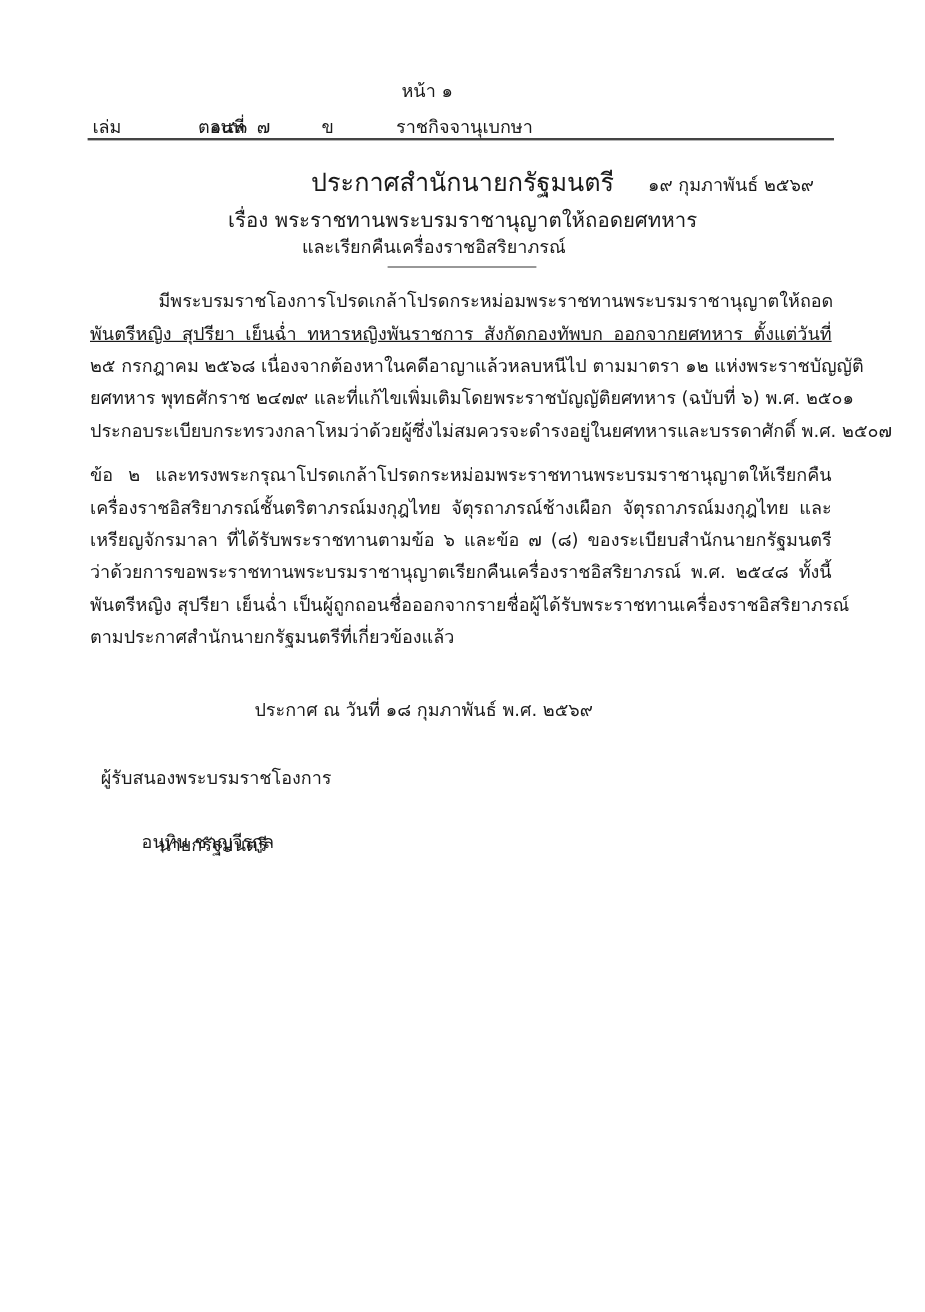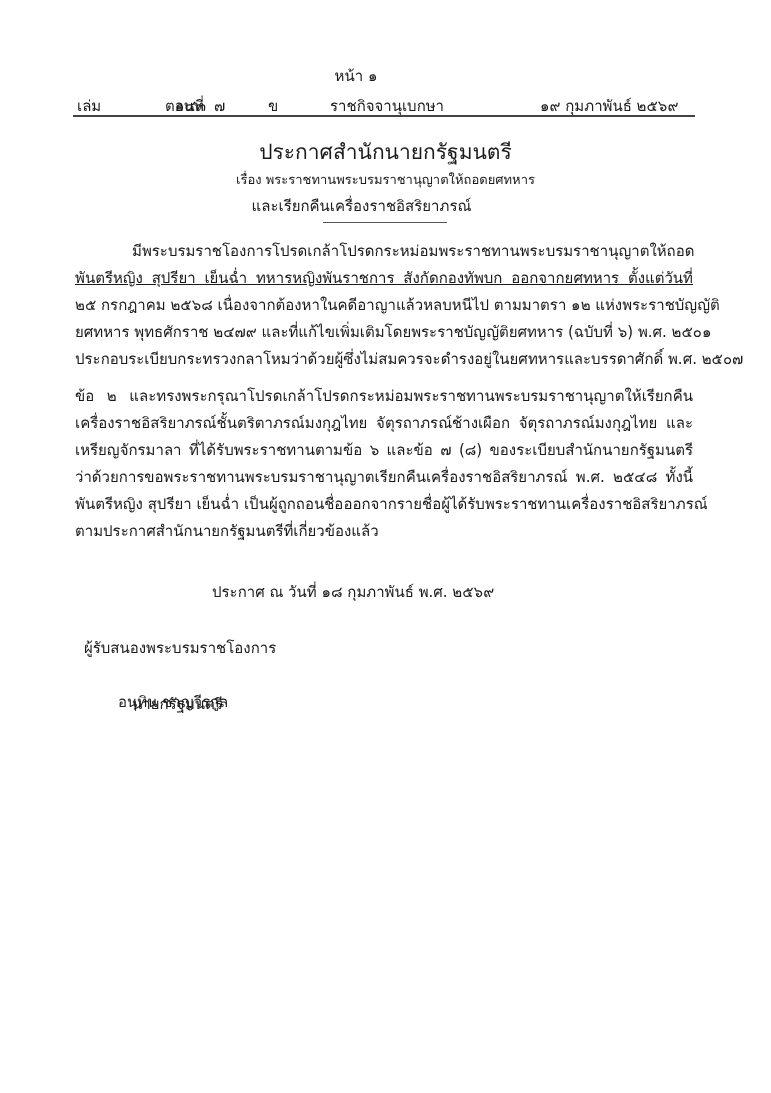--- a/index.html
+++ b/index.html
@@ -3,21 +3,21 @@
 <meta charset="utf-8">
 <style>
   html, body { margin:0; padding:0; background:#ffffff; }
   body { width:771px; height:1093px; position:relative; overflow:hidden;
          font-family:"DejaVu Sans", sans-serif; color:#1a1a1a; }
   .abs { position:absolute; white-space:nowrap; }
   .page-no { top:64px; left:0; width:712px; text-align:center; font-size:15px; }
   .hdr { top:94px; font-size:15px; }
   .rule { position:absolute; left:73px; width:622px; top:115px; height:0; border-top:2px solid #444; }
   .title { top:135px; left:0; width:771px; text-align:center; font-size:21px; }
-  .subject { top:169px; left:0; width:771px; text-align:center; font-size:13px; }
+  .subject { top:169px; left:0; width:771px; text-align:center; font-size:17px; }
   .subject2 { top:194px; left:0; width:723px; text-align:center; font-size:15px; }
   .short-rule { position:absolute; top:222px; left:323px; width:124px; border-top:1.5px solid #555; }
   .body-line { left:75px; width:618px; font-size:15px; text-align:justify; text-align-last:justify; }
   .body-line.last { text-align-last:left; }
   .body-line.first { left:132px; width:561px; }
   .date-line { top:580px; left:212px; font-size:15px; }
   .sign1 { top:636px; left:84px; font-size:15px; }
   .sign2 { top:665px; left:118px; font-size:15px;margin-top:25px; }
   .sign3 { top:692px; left:132px; font-size:15px; }
 </style>
@@ -26,21 +26,21 @@
 
 <div class="abs page-no">หน้า ๑</div>
 
 <div>
   <span class="abs hdr" style="left:77px;">เล่ม</span>
   <span class="abs hdr" style="left:127px;margin-left:48px;">๑๔๓</span>
   <span class="abs hdr" style="left:165px;">ตอนที่</span>
   <span class="abs hdr" style="left:214px;">๗</span>
   <span class="abs hdr" style="left:268px;">ข</span>
   <span class="abs hdr" style="left:330px;">ราชกิจจานุเบกษา</span>
-  <span class="abs hdr" style="left:540px;">๑๙ กุมภาพันธ์ ๒๕๖๙</span>
+  <span class="abs hdr" style="left:540px;margin-top:48px;">๑๙ กุมภาพันธ์ ๒๕๖๙</span>
 </div>
 <div class="rule"></div>
 
 <div class="abs title">ประกาศสำนักนายกรัฐมนตรี</div>
 <div class="abs subject">เรื่อง  พระราชทานพระบรมราชานุญาตให้ถอดยศทหาร</div>
 <div class="abs subject2">และเรียกคืนเครื่องราชอิสริยาภรณ์</div>
 <div class="short-rule"></div>
 
 <div>
   <div class="abs body-line first" style="top:239px;">มีพระบรมราชโองการโปรดเกล้าโปรดกระหม่อมพระราชทานพระบรมราชานุญาตให้ถอด</div>

